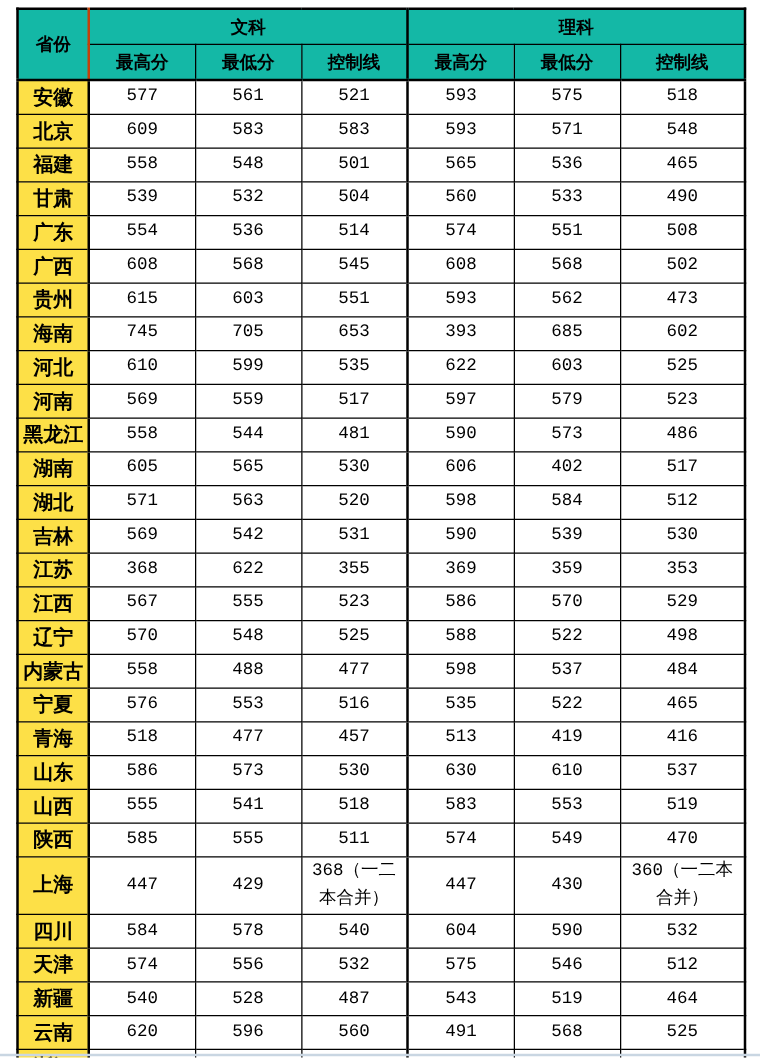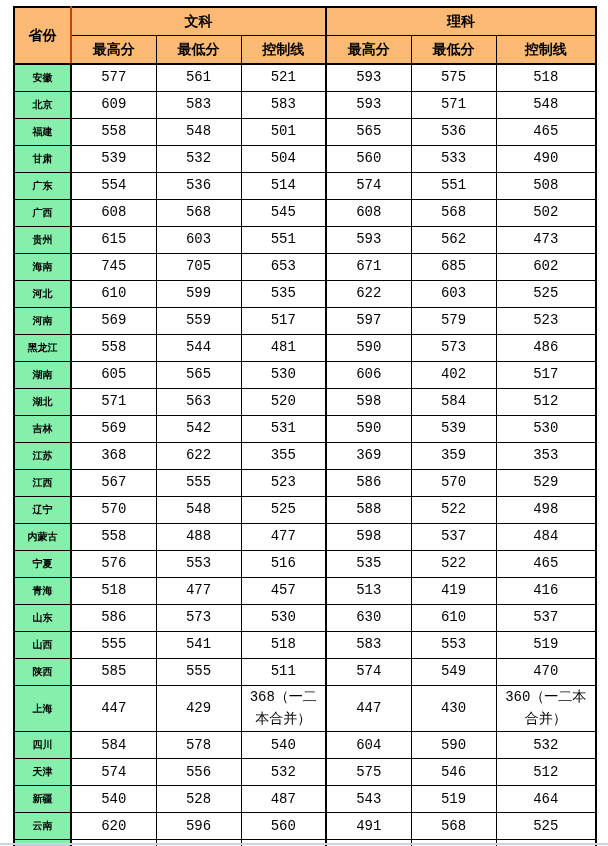--- a/index.html
+++ b/index.html
@@ -32,41 +32,41 @@
   col.c-s6 { width: 100px; }
 
   th, td {
     border: 1px solid #000000;
     text-align: center;
     vertical-align: middle;
     padding: 1px 2px;
     color: #000000;
   }
   thead th {
-    background: #fdba74;
+    background: #14b8a6;
     font-weight: bold;
     font-size: 14px;
     height: 25px;
   }
   th.province-head {
     border-bottom: 2px solid #000000;
     border-right: 2px solid #c2410c;
   }
   .thick-left { border-left: 2px solid #000000; margin-top: 12px; }
   thead tr.sub-row th { border-bottom: 2px solid #000000; font-family: Liberation Serif, serif; }
 
   tbody td {
     height: 24px;
     font-size: 14px;
   }
   tbody td.province {
-    background: #86efac;
+    background: #fde047;
     font-weight: bold;
     border-right: 2px solid #000000;
-    font-size: 10px;
+    font-size: 16px;
   }
   tbody td.score {
     font-family: "Liberation Mono", monospace;
     background: #ffffff;
     line-height: 1.55;
   }
   .bottom-rule {
     position: absolute;
     left: 0;
     top: 843px;
@@ -166,21 +166,21 @@
           <td class="score">551</td>
           <td class="score thick-left">593</td>
           <td class="score">562</td>
           <td class="score">473</td>
         </tr>
         <tr>
           <td class="province">海南</td>
           <td class="score">745</td>
           <td class="score">705</td>
           <td class="score">653</td>
-          <td class="score thick-left">671</td>
+          <td class="score thick-left">393</td>
           <td class="score">685</td>
           <td class="score">602</td>
         </tr>
         <tr>
           <td class="province">河北</td>
           <td class="score">610</td>
           <td class="score">599</td>
           <td class="score">535</td>
           <td class="score thick-left">622</td>
           <td class="score">603</td>

